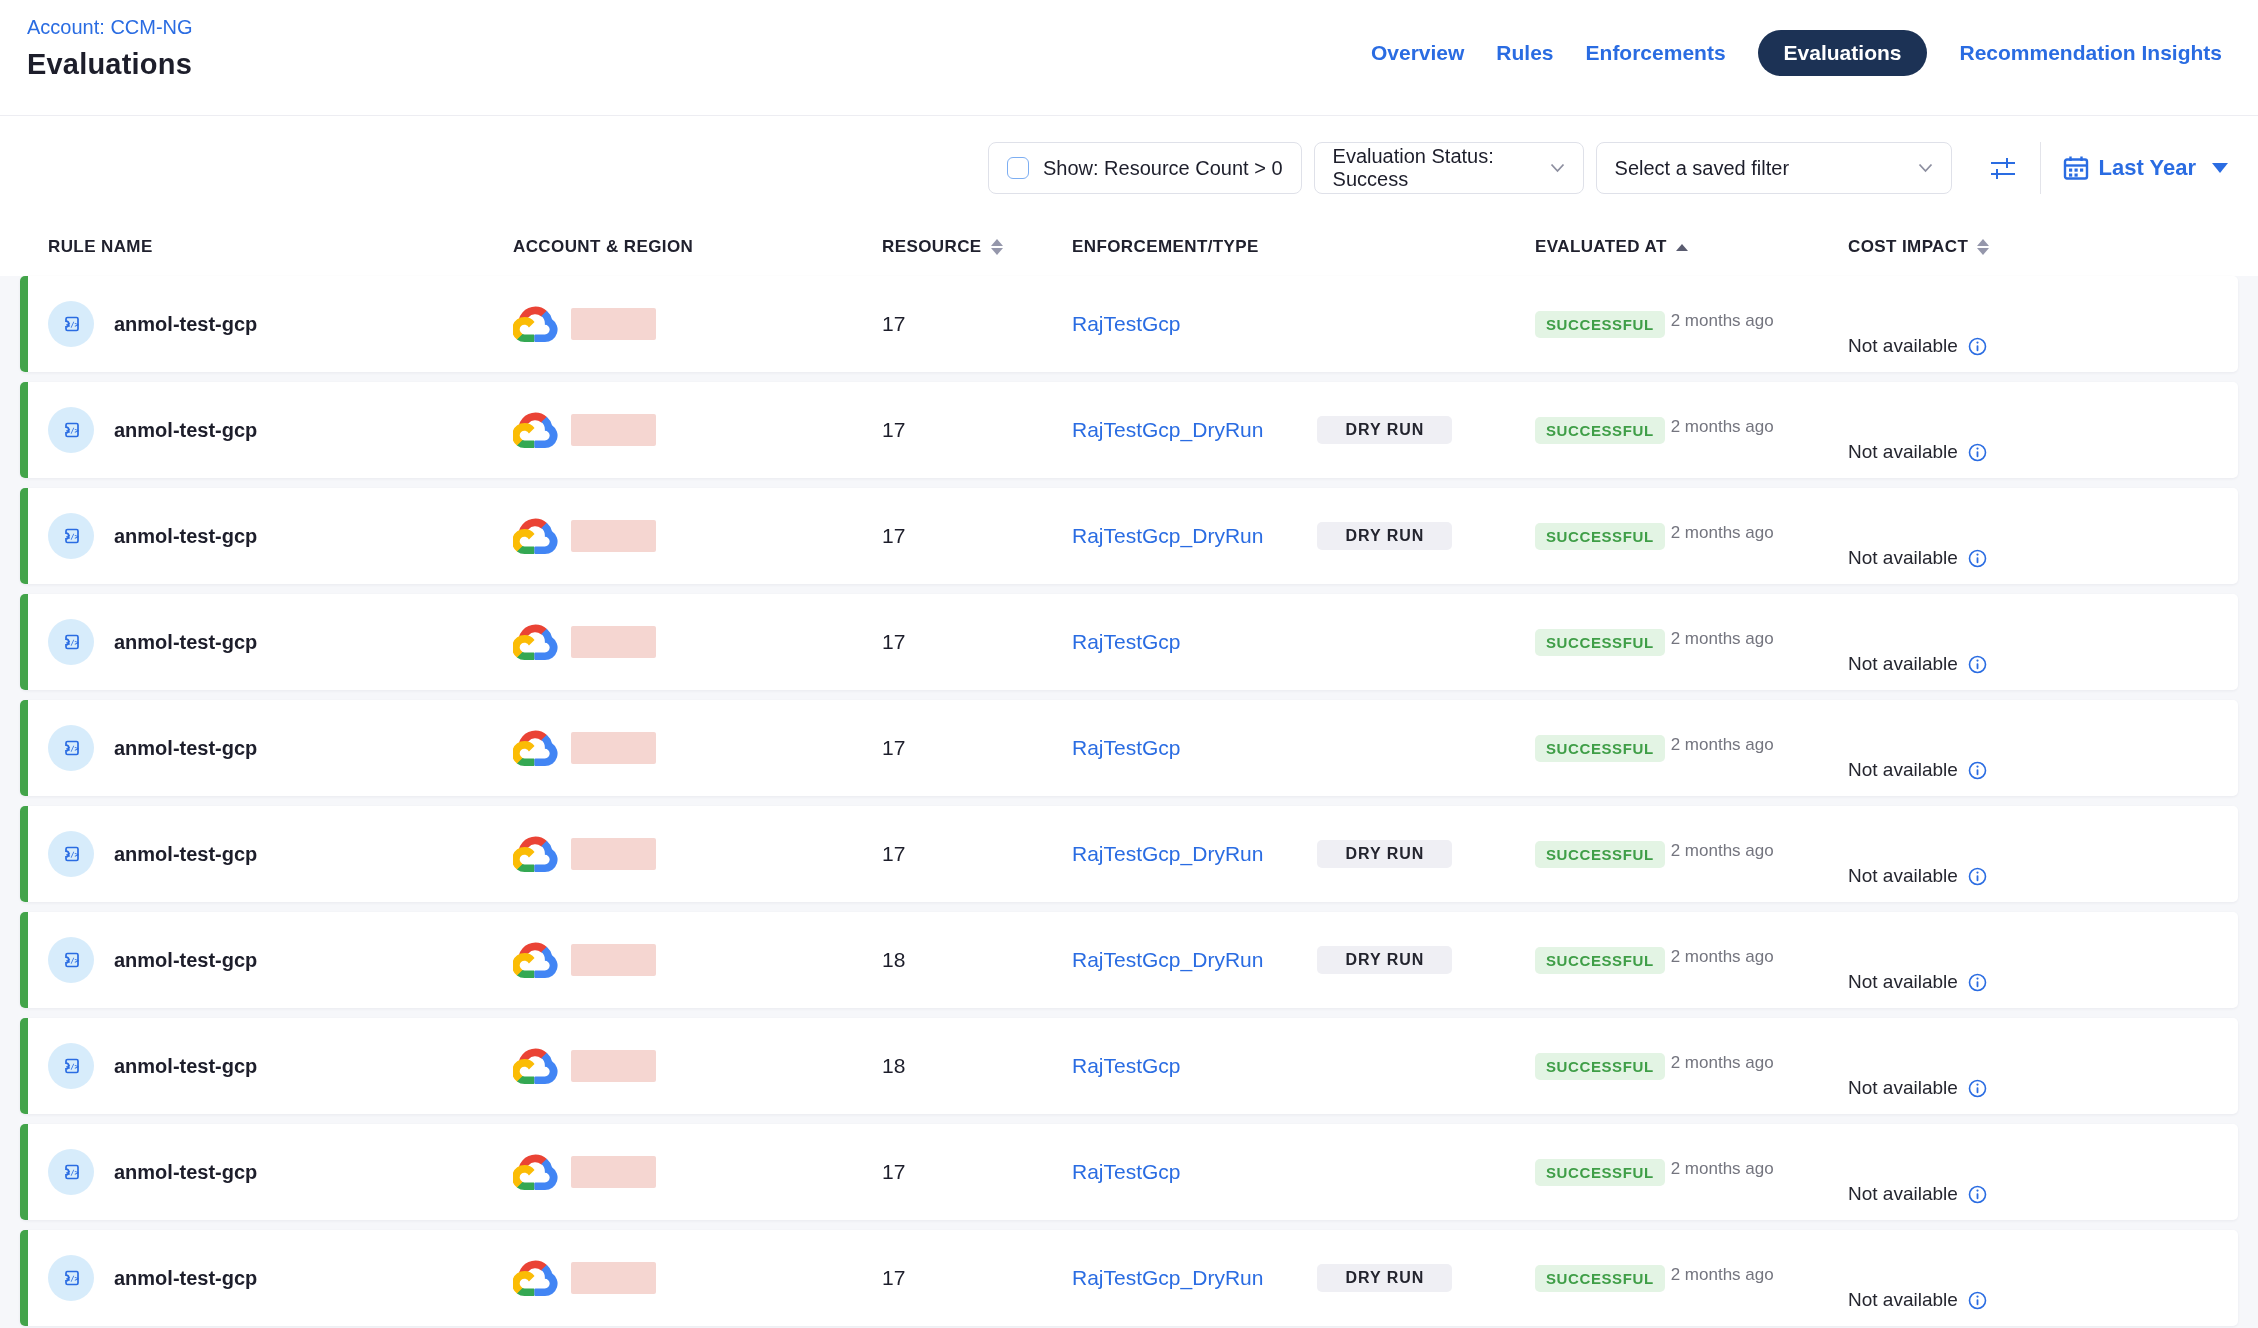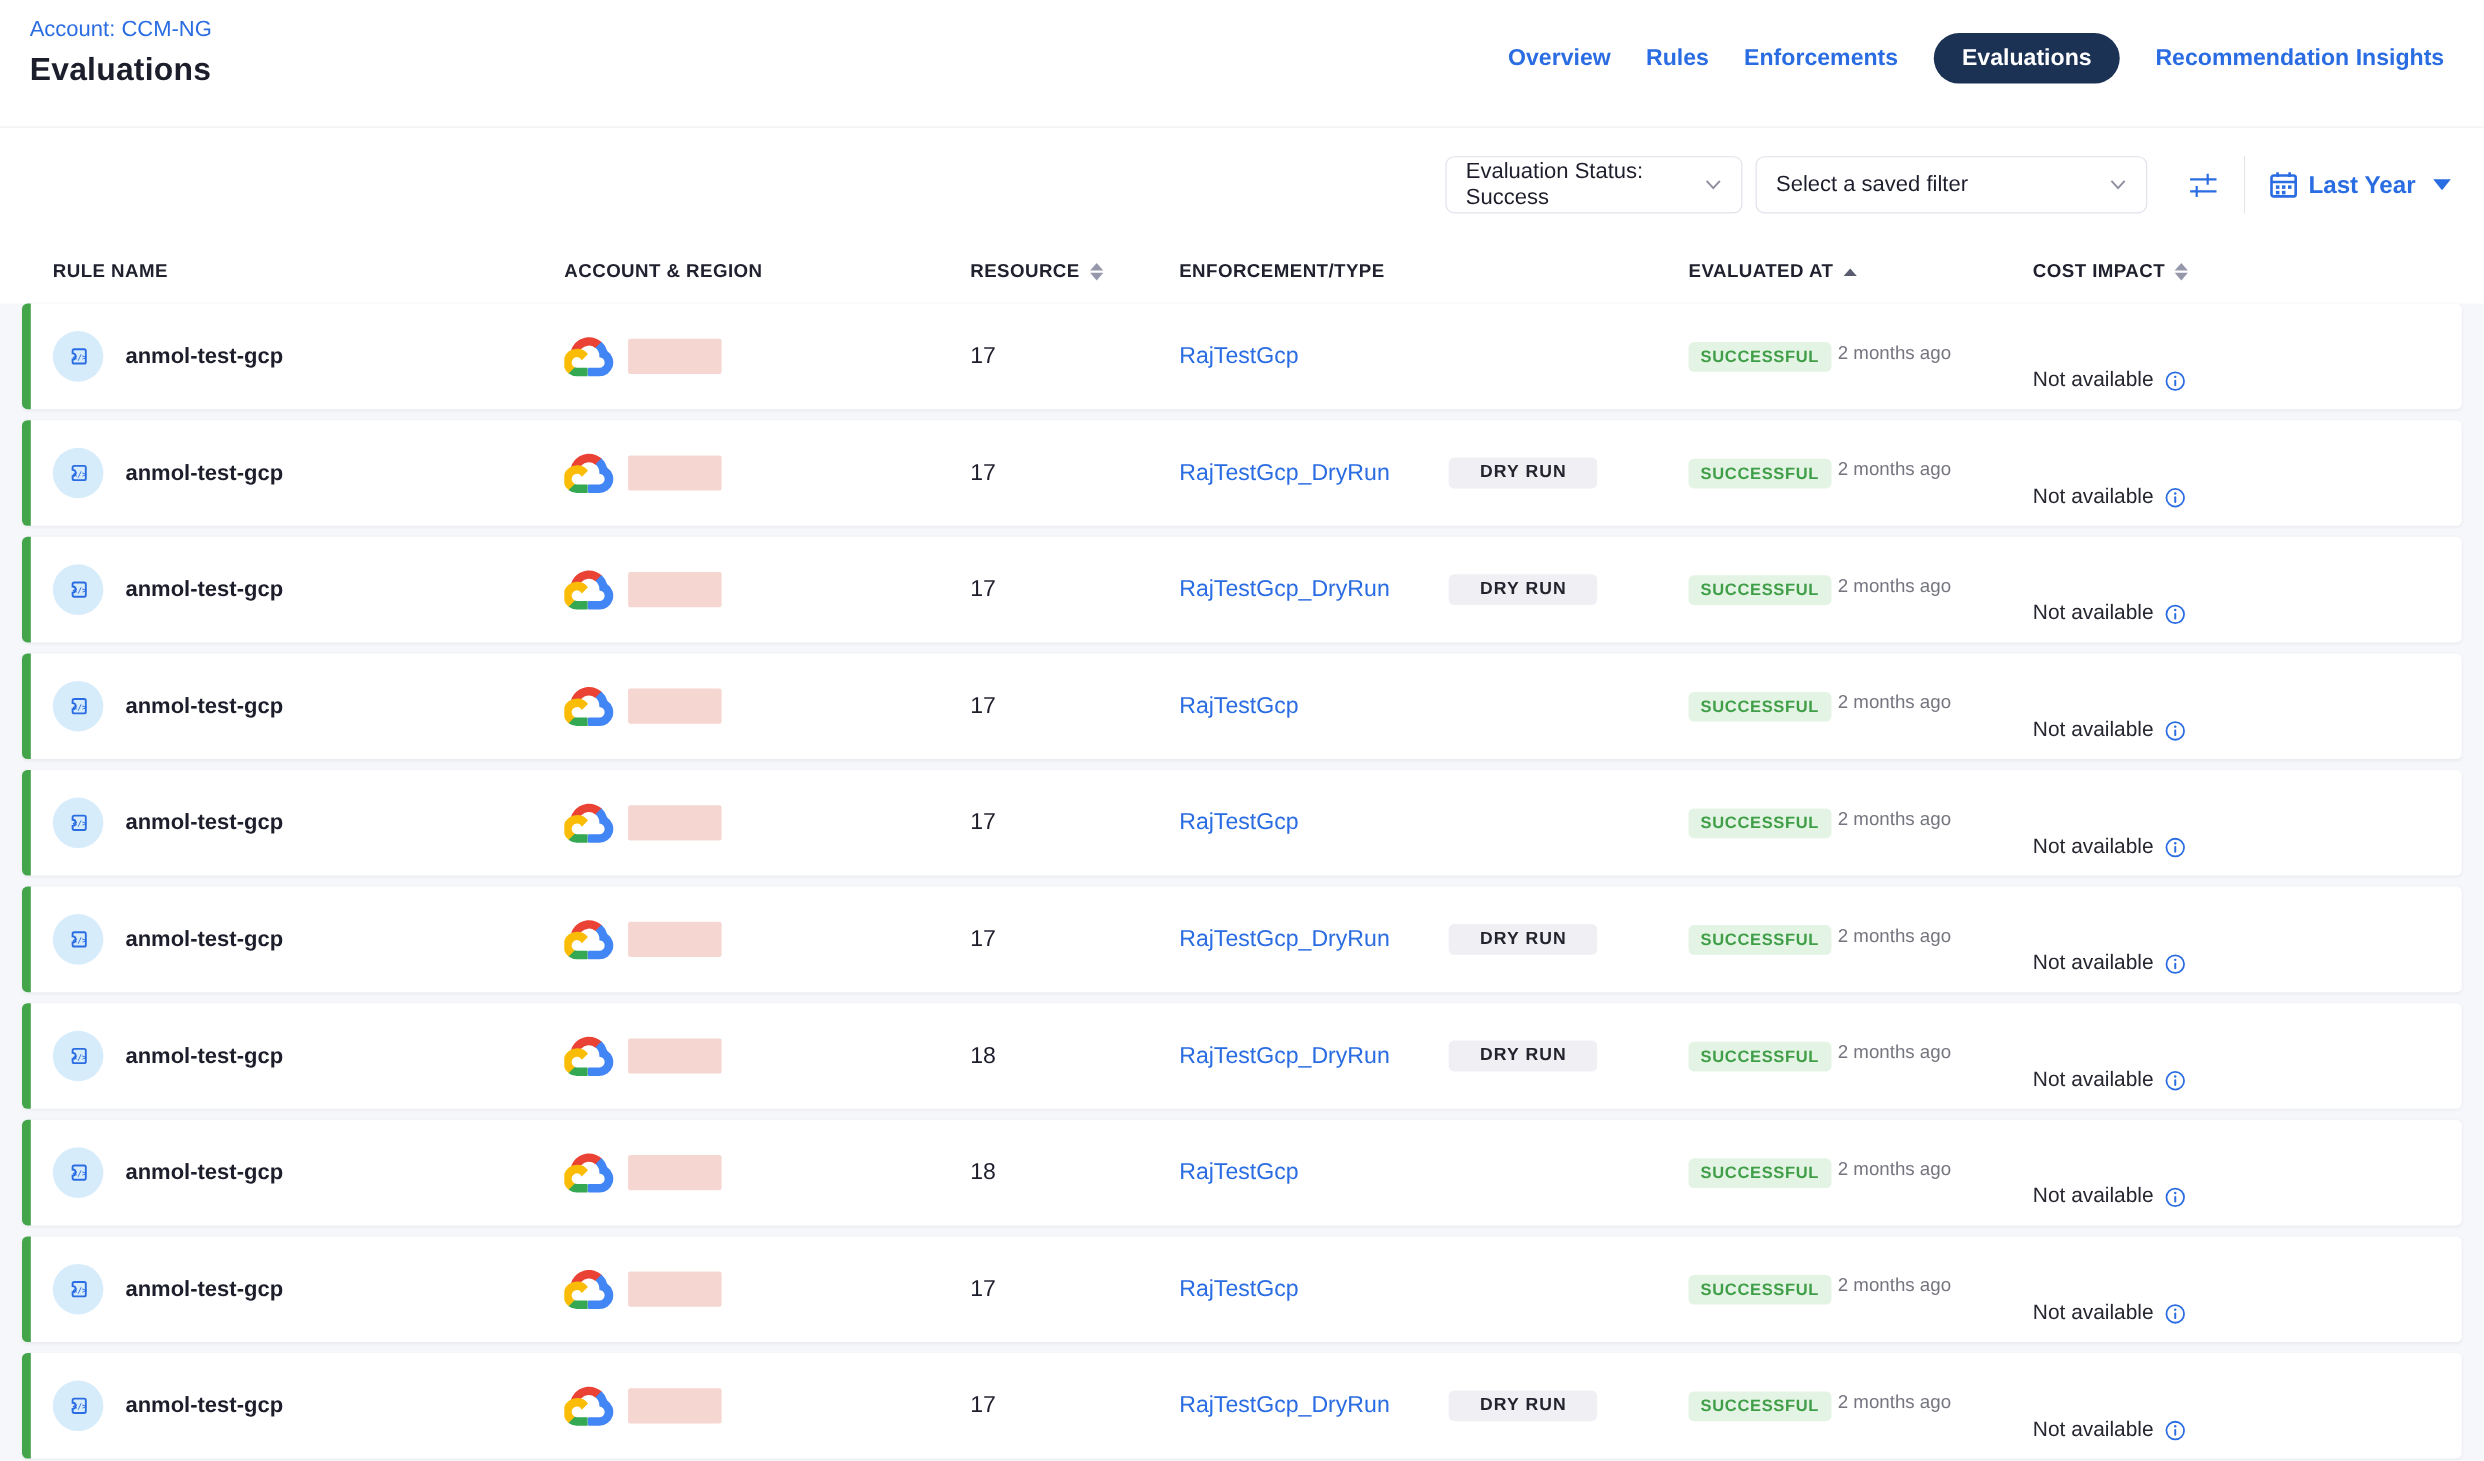--- a/index.html
+++ b/index.html
@@ -88,20 +88,24 @@
   <div class="nav-tabs">
     <div class="nav-tab">Overview</div>
     <div class="nav-tab">Rules</div>
     <div class="nav-tab">Enforcements</div>
     <div class="nav-tab active">Evaluations</div>
     <div class="nav-tab">Recommendation Insights</div>
   </div>
 </div>
 
 <div class="filter-bar">
+  <div class="filter-box">
+    <span class="checkbox"></span>
+    <span>Show: Resource Count &gt; 0</span>
+  </div>
 
   <div class="filter-box dd dd-status">
     <span>Evaluation Status: Success</span>
     <svg class="chev" width="15" height="10" viewBox="0 0 15 10">
         <polyline points="1.5,1.5 7.5,8 13.5,1.5" fill="none" stroke="#8d8fa0" stroke-width="1.8"></polyline>
       </svg>
   </div>
 
 
   <div class="filter-box dd dd-saved">

